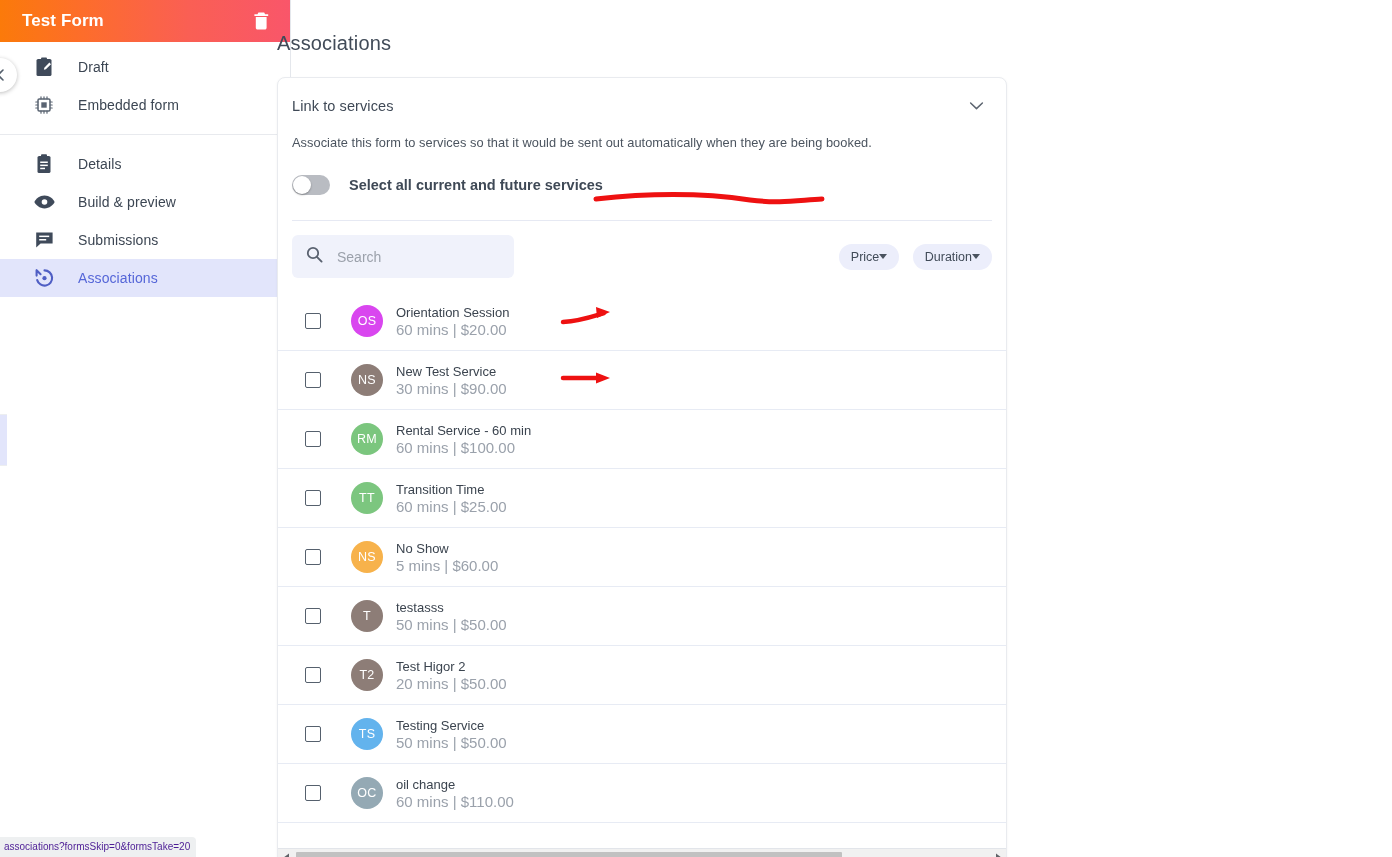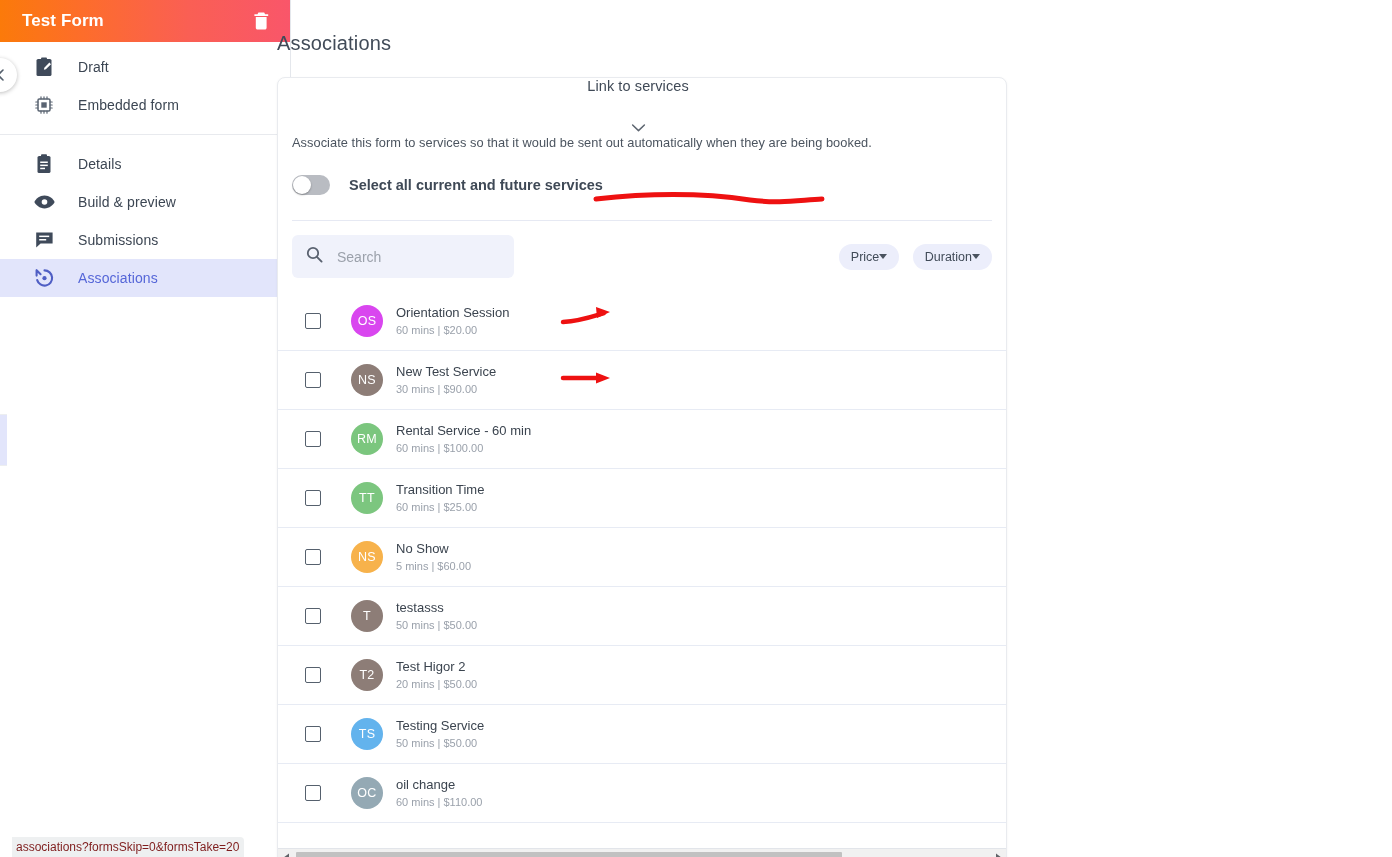--- a/index.html
+++ b/index.html
@@ -57,24 +57,24 @@
     cursor: pointer; z-index: 5;
   }
   
   #edge-strip {
     position: absolute; left: 0; top: 414px; width: 7px; height: 52px;
     background: #e2e5fb; border-top: 1px solid #eceef0; border-bottom: 1px solid #eceef0;
   }
 
   
   #status-bar {
-    position: absolute; left: 12px; bottom: 0;
+    position: absolute; left: 0; bottom: 0;
     height: 20px; max-width: 232px;
-    background: #eef0f1; color: #7f1d1d;
-    font-size: 12px; line-height: 20px;
+    background: #eef0f1; color: #4c1d95;
+    font-size: 10px; line-height: 20px;
     padding: 0 6px 0 4px;
     border-top-right-radius: 4px;
     overflow: hidden; white-space: nowrap;
     z-index: 20;
   }
 
   
   #main { position: absolute; left: 291px; top: 0; right: 0; bottom: 0; background: #ffffff; }
   #page-title {
     position: absolute; left: 277px; top: 32px;
@@ -86,21 +86,20 @@
     width: 730px; height: 790px;
     background: #ffffff;
     border: 1px solid #e9ebef;
     border-radius: 8px;
     box-shadow: 0 1px 3px rgba(16,24,40,.05);
     overflow: hidden;
   }
   #panel-head {
     height: 55px; display: flex; align-items: center; justify-content: space-between;
     padding: 0 22px 0 14px;
-    flex-direction: column;
   }
   #panel-head-title { font-size: 14.5px; color: #3f4956; letter-spacing: .1px; }
   #panel-collapse-icon { cursor: pointer; display: flex; align-items: center; }
 
   #panel-desc {
     padding: 0 14px; font-size: 12.8px; color: #4b545f;
     letter-spacing: .05px; margin-top: 2px;
   }
 
   #toggle-row {
@@ -144,21 +143,21 @@
     width: 16px; height: 16px; border: 1.6px solid #55606d; border-radius: 2px;
     background: #ffffff; flex: 0 0 16px; cursor: pointer; margin-left: 13px;
   }
   .avatar {
     width: 32px; height: 32px; border-radius: 50%; margin-left: 30px;
     display: flex; align-items: center; justify-content: center;
     color: #ffffff; font-size: 12.5px; letter-spacing: .3px; flex: 0 0 32px;
   }
   .svc-text { margin-left: 13px; }
   .svc-name { font-size: 13px; color: #3b444f; line-height: 16px; }
-  .svc-meta { font-size: 11px; color: #9aa1ab; line-height: 16px; margin-top: 1px; }
+  .svc-meta { font-size: 15px; color: #9aa1ab; line-height: 16px; margin-top: 1px; }
 
   
   #h-scroll {
     position: absolute; left: 0; right: 0; bottom: 0; height: 18px;
     background: #f1f1f1; border-top: 1px solid #e2e5ea;
     display: flex; align-items: center;
   }
   #h-scroll .sb-arrow {
     width: 16px; height: 18px; display: flex; align-items: center; justify-content: center;
     cursor: pointer; flex: 0 0 16px;

